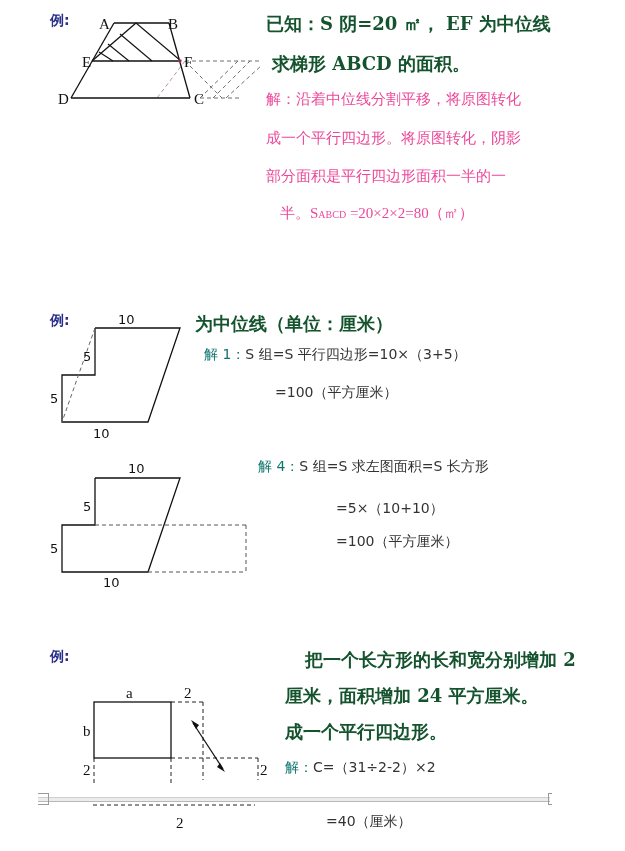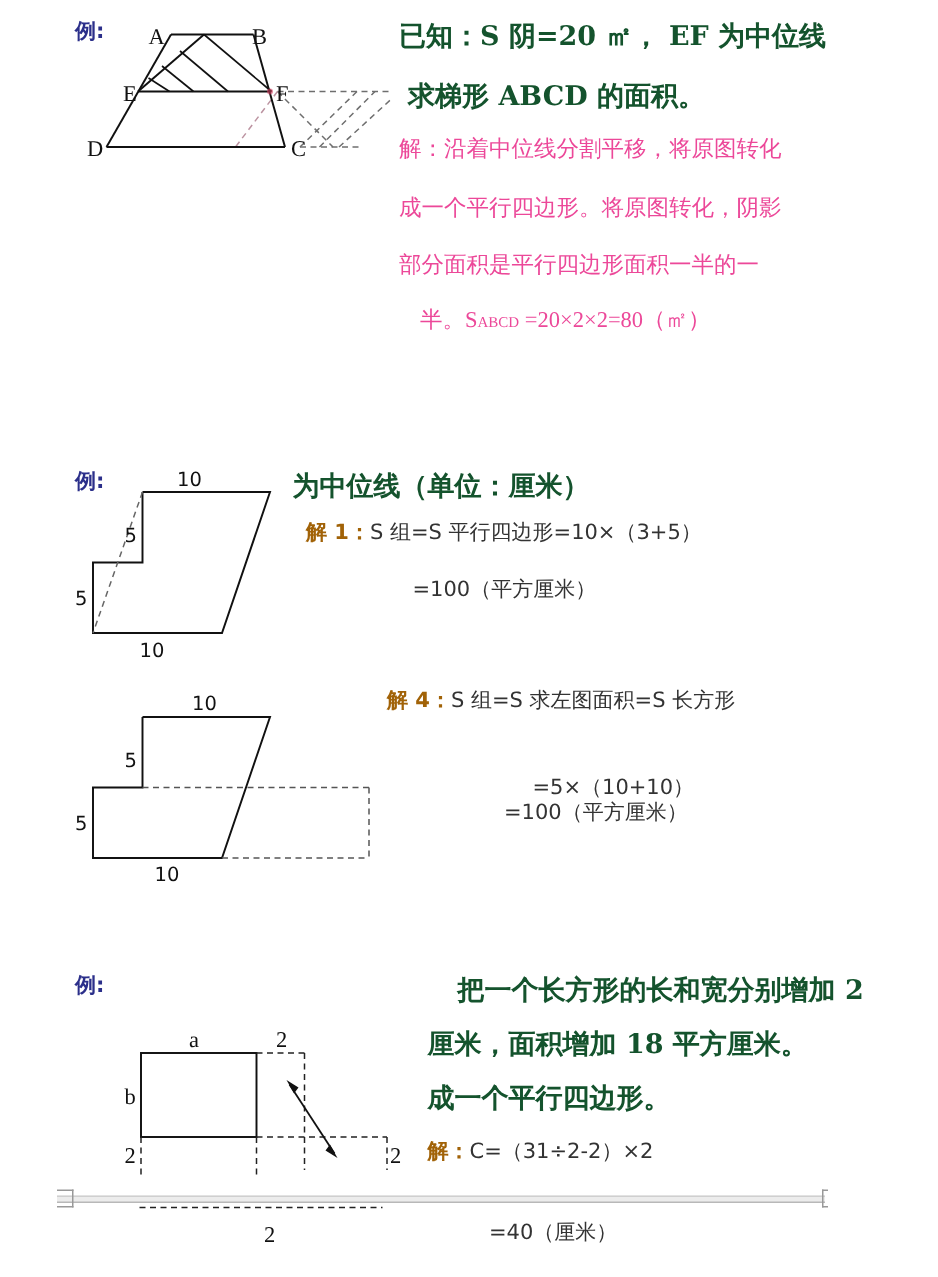--- a/index.html
+++ b/index.html
@@ -30,21 +30,21 @@
     .sol-text {
       color: #ec4899;
       font-size: 15px;
       font-family: Liberation Serif, serif;
     }
     .calc-text {
       color: #333333;
       font-size: 14px;
       font-family: "DejaVu Sans", sans-serif;
     }
-    .calc-text .cn { color: #a16207; font-weight: bold; }
+    .calc-text .cn { color: #0f766e; }
     .sub { font-size: 10px; }
     svg.fig { position: absolute; overflow: visible; }
     svg text {
       font-family: "Liberation Serif", serif;
       font-size: 15px;
       fill: #111;
     }
     svg text.num {
       font-family: "DejaVu Sans", sans-serif;
       font-size: 13px;
@@ -147,21 +147,21 @@
   </g>
   <text class="num" x="88" y="18">10</text>
   <text class="num" x="43" y="56">5</text>
   <text class="num" x="10" y="98">5</text>
   <text class="num" x="63" y="132">10</text>
 </svg>
 
 <div class="abs calc-text" style="left:258px; top:458px;">
   <span class="cn sol-key">解 4：</span><span>S 组=S 求左图面积=S 长方形</span>
 </div>
-<div class="abs calc-text" style="left:336px; top:516px;margin-left:19px;">=5×（10+10）</div>
+<div class="abs calc-text" style="left:336px; top:500px;">=5×（10+10）</div>
 <div class="abs calc-text" style="left:336px; top:533px;">=100（平方厘米）</div>
 
 <div class="abs ex-label" style="left:50px; top:648px;">例:</div>
 
 <svg class="fig" width="200" height="180" style="left:80px; top:680px;">
   <rect x="14" y="22" width="77" height="56" stroke="#111" stroke-width="1.3" fill="none"></rect>
   <g stroke="#222" stroke-width="1" stroke-dasharray="4,3" fill="none">
     <line x1="91" y1="22" x2="123" y2="22"></line>
     <line x1="123" y1="22" x2="123" y2="100"></line>
     <line x1="91" y1="78" x2="178" y2="78"></line>
@@ -176,21 +176,21 @@
   <polygon points="145,92 140,83 137,87" fill="#111"></polygon>
   <text x="46" y="18">a</text>
   <text x="3" y="56">b</text>
   <text x="104" y="18">2</text>
   <text x="3" y="95">2</text>
   <text x="180" y="95">2</text>
   <text x="96" y="148">2</text>
 </svg>
 
 <div class="abs q-text" style="left:285px; top:648px;margin-left:20px;">把一个长方形的长和宽分别增加 2</div>
-<div class="abs q-text" style="left:285px; top:684px;">厘米，面积增加 18 平方厘米。</div>
+<div class="abs q-text" style="left:285px; top:684px;">厘米，面积增加 24 平方厘米。</div>
 <div class="abs q-text" style="left:285px; top:720px;">成一个平行四边形。</div>
 
 <div class="abs calc-text" style="left:285px; top:759px;">
   <span class="cn sol-key">解：</span><span>C=（31÷2-2）×2</span>
 </div>
 <div class="abs calc-text" style="left:326px; top:813px;">=40（厘米）</div>
 
 <div class="page-break"></div>
 <div class="margin-mark" style="left:38px; top:793px; border-right:1px solid #999;"></div>
 <div class="margin-mark" style="left:548px; top:793px; width:3px; border-left:1px solid #999;"></div>

